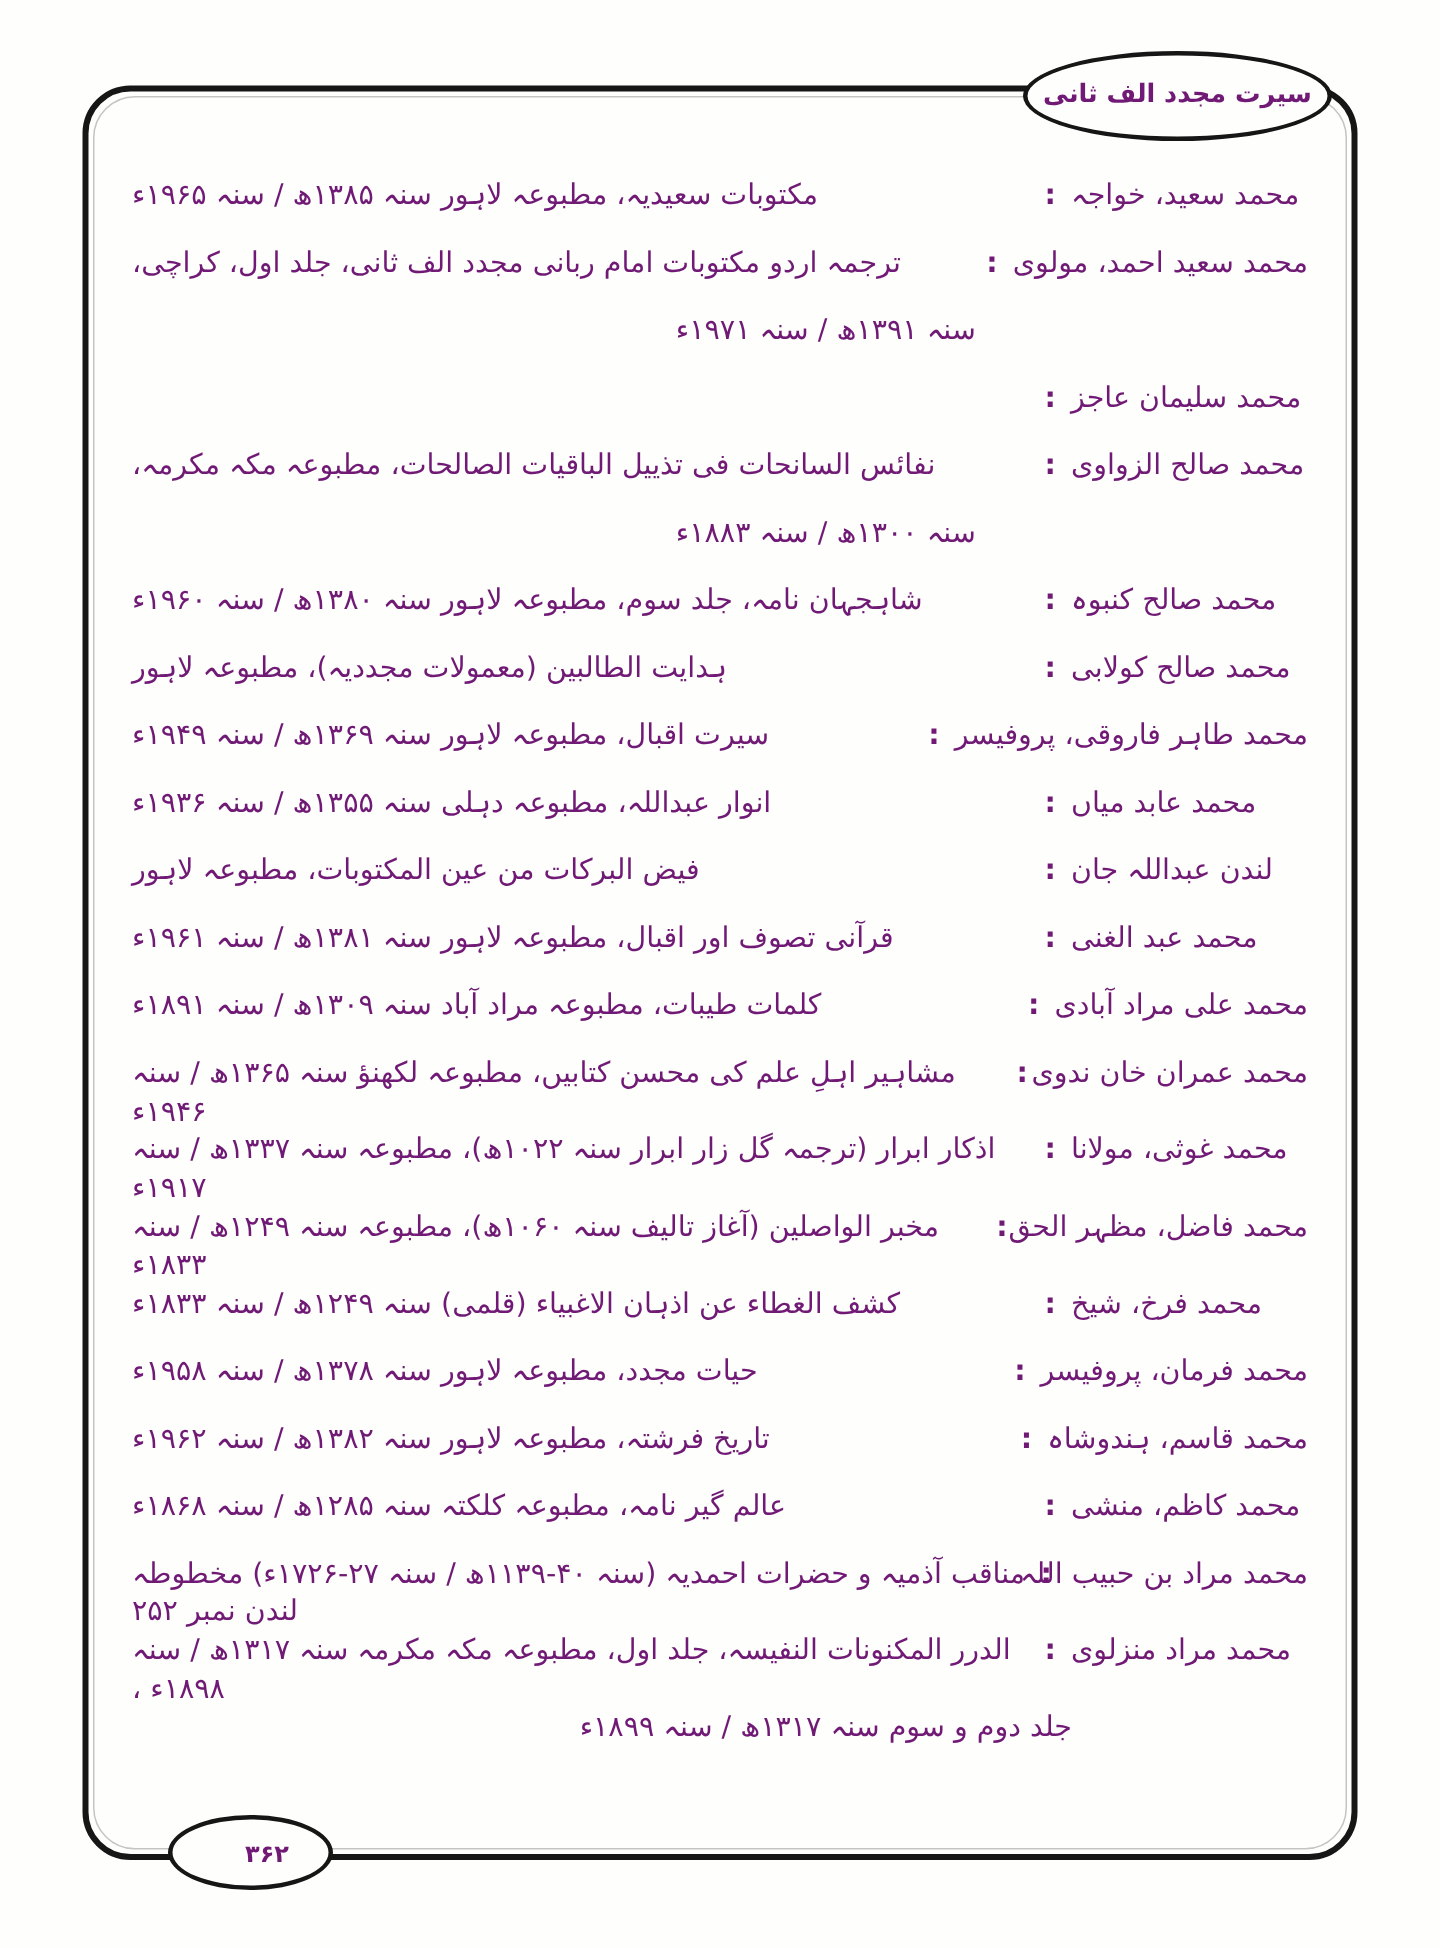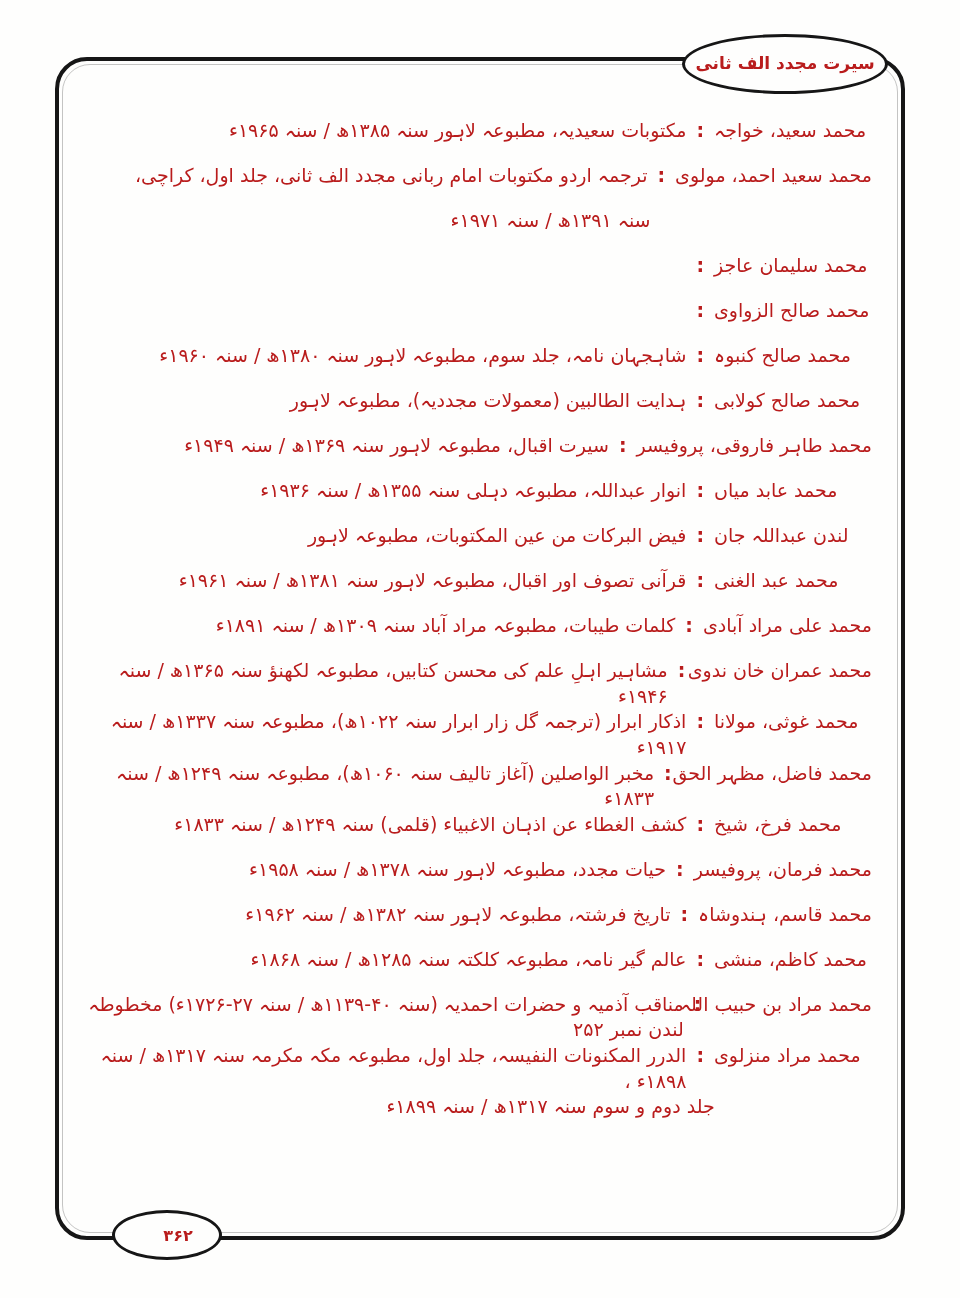--- a/index.html
+++ b/index.html
@@ -3,21 +3,21 @@
 <meta charset="utf-8">
 <style>
   html, body { margin: 0; padding: 0; background: #e8e8e8; }
   .page {
     position: relative;
     width: 960px;
     height: 1298px;
     margin: 0 auto;
     background: #fefefd;
     font-family: "DejaVu Sans", sans-serif;
-    color: #b91c1c;
+    color: #701a75;
     overflow: hidden;
   }
   .frame {
     position: absolute;
     left: 55px; top: 57px; right: 55px; bottom: 58px;
     border: 4px solid #161616;
     border-radius: 32px;
   }
   .frame-inner-accent {
     position: absolute;
@@ -87,21 +87,21 @@
     white-space: nowrap;
     text-align: left;
   }
   .entry-sep {
     flex: 0 0 auto;
     padding: 0 2px;
     font-weight: bold;
   }
   .entry-text {
     flex: 1 1 auto;
-    text-align: right;
+    text-align: left;
   }
   .entry-cont {
     min-height: 45px;
     text-align: center;
     padding-left: 18%;
   }
 </style>
 </head>
 <body>
 
@@ -135,21 +135,23 @@
     <div class="entry-main">
       <span class="entry-name">محمد سلیمان عاجز</span>
       <span class="entry-sep">:</span>
     </div>
 
   </div>
       <div class="entry-row">
     <div class="entry-main">
       <span class="entry-name">محمد صالح الزواوی</span>
       <span class="entry-sep">:</span>
-    </div>
+      <span class="entry-text">نفائس السانحات فی تذییل الباقیات الصالحات، مطبوعہ مکہ مکرمہ،</span>
+    </div>
+    <div class="entry-cont">سنہ ۱۳۰۰ھ / سنہ ۱۸۸۳ء</div>
   </div>
       <div class="entry-row">
     <div class="entry-main">
       <span class="entry-name">محمد صالح کنبوہ</span>
       <span class="entry-sep">:</span>
       <span class="entry-text">شاہجہان نامہ، جلد سوم، مطبوعہ لاہور سنہ ۱۳۸۰ھ / سنہ ۱۹۶۰ء</span>
     </div>
 
   </div>
       <div class="entry-row">

